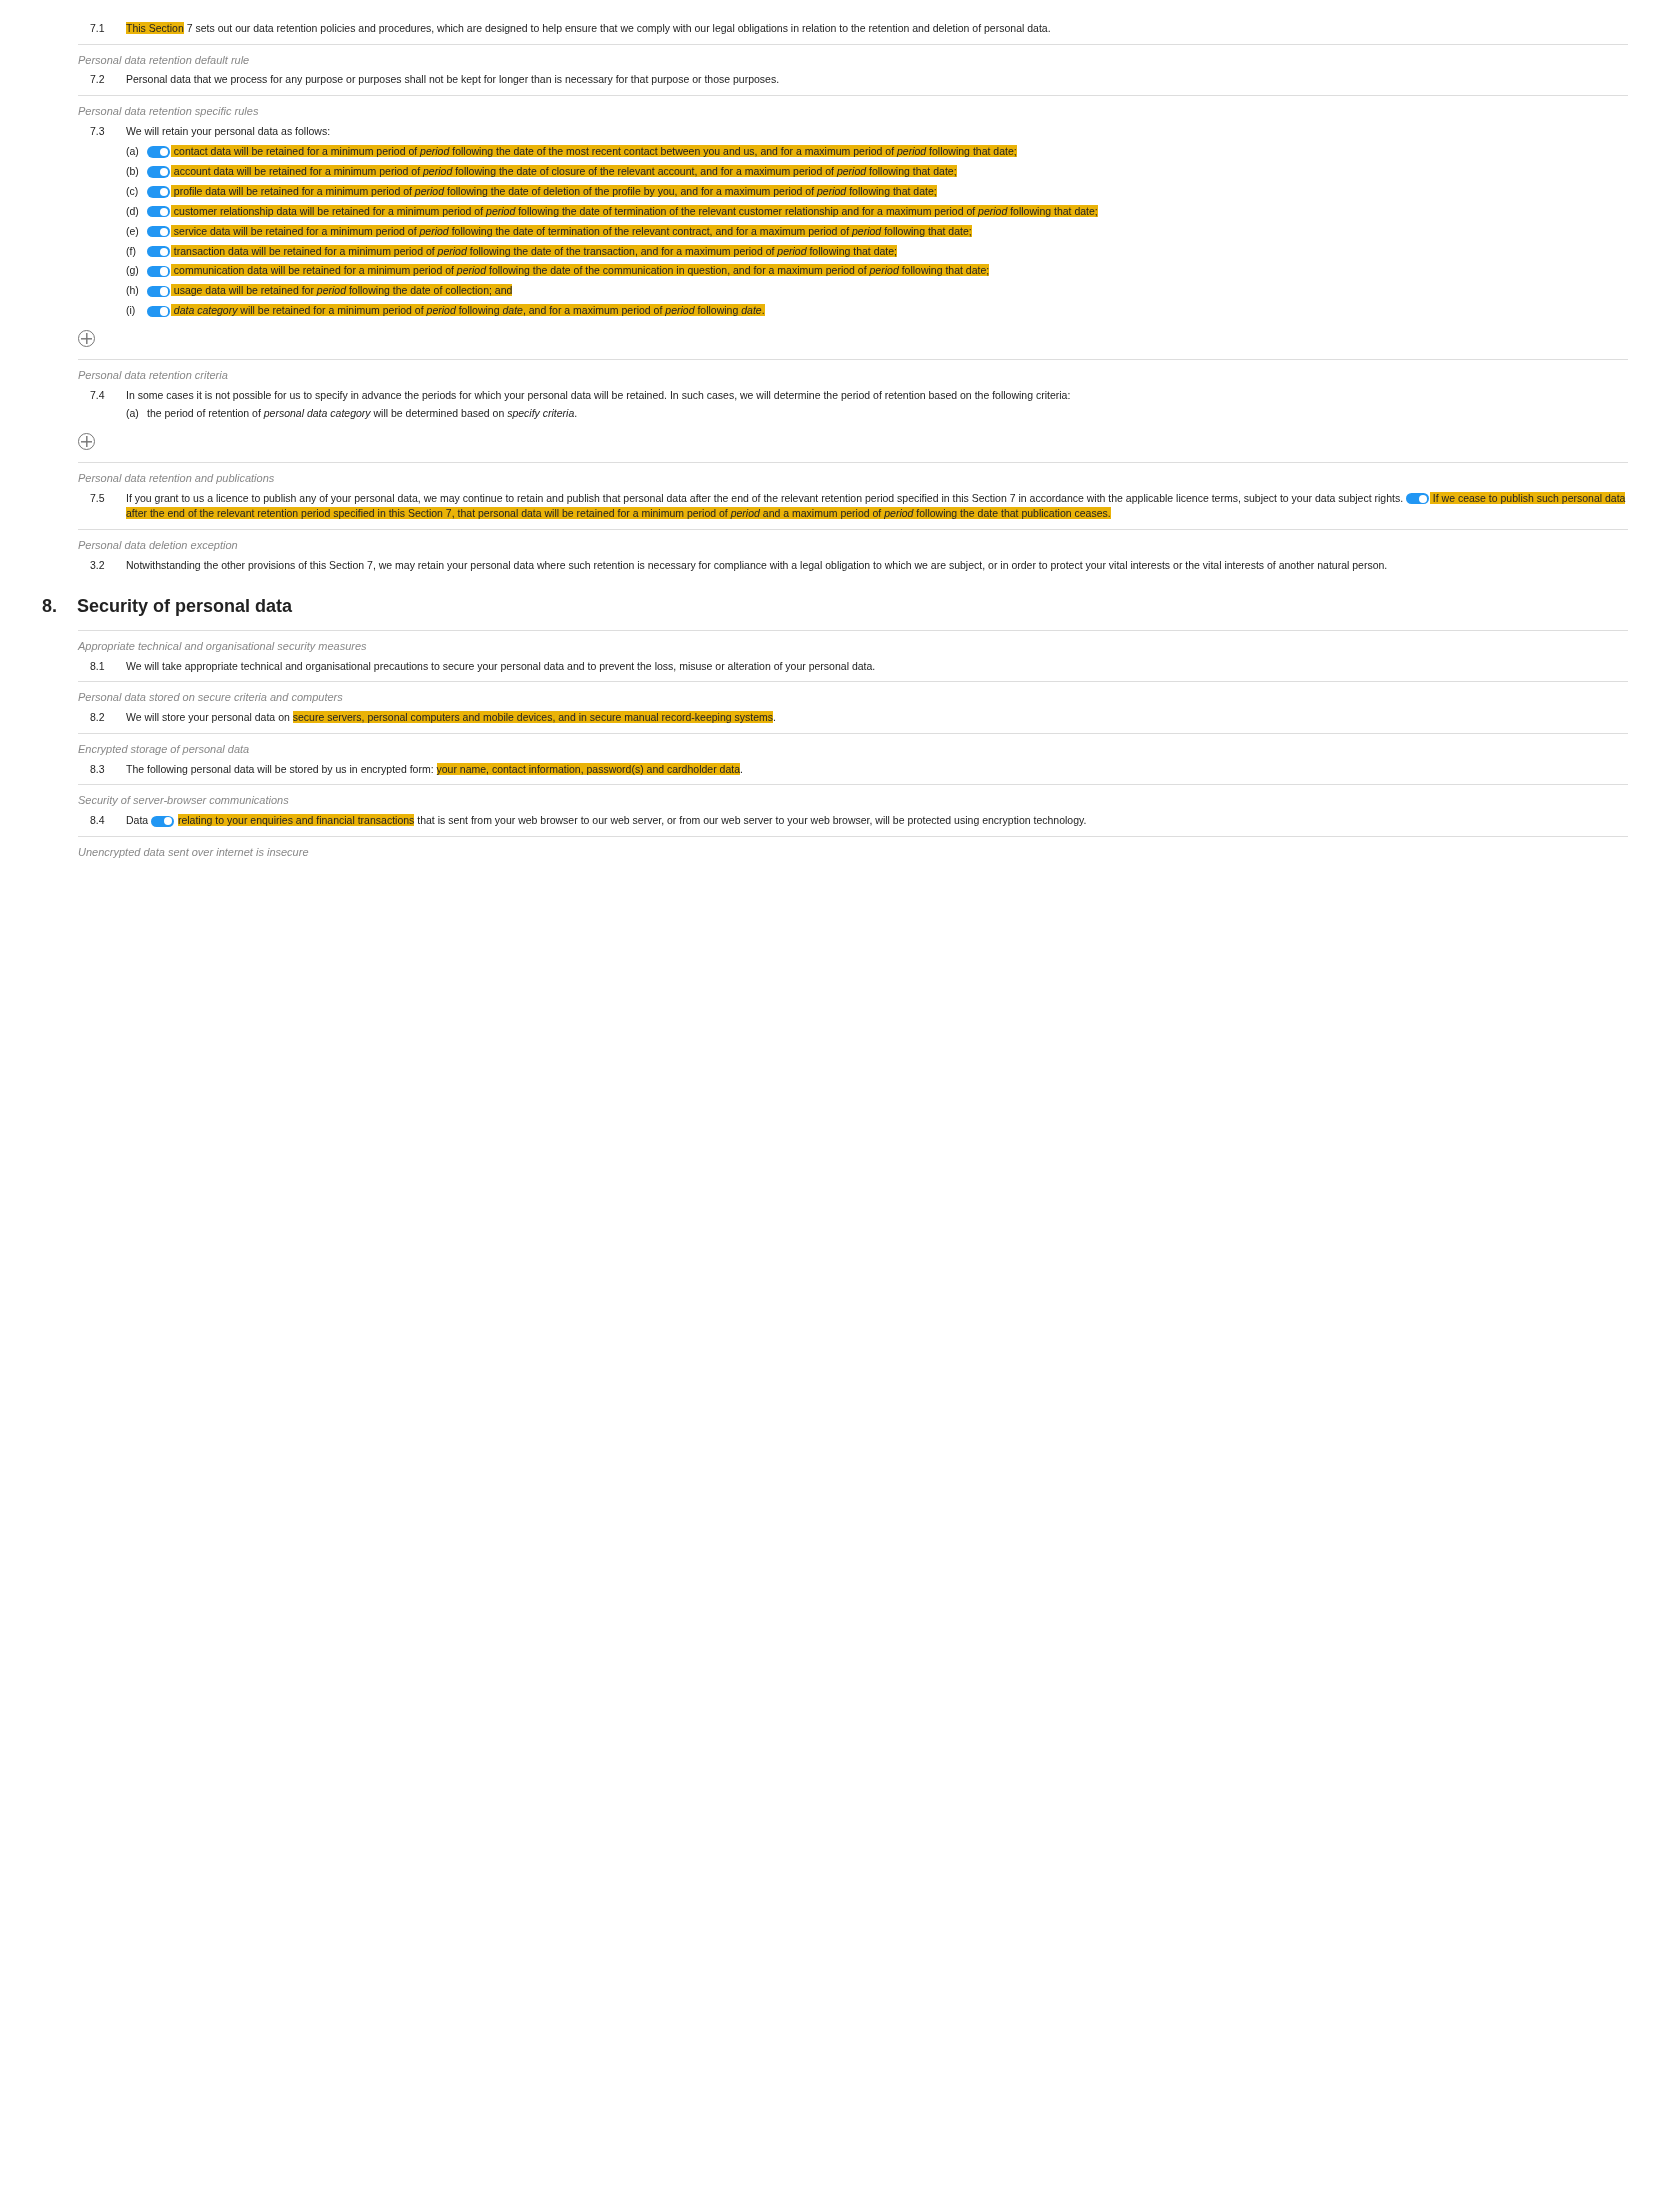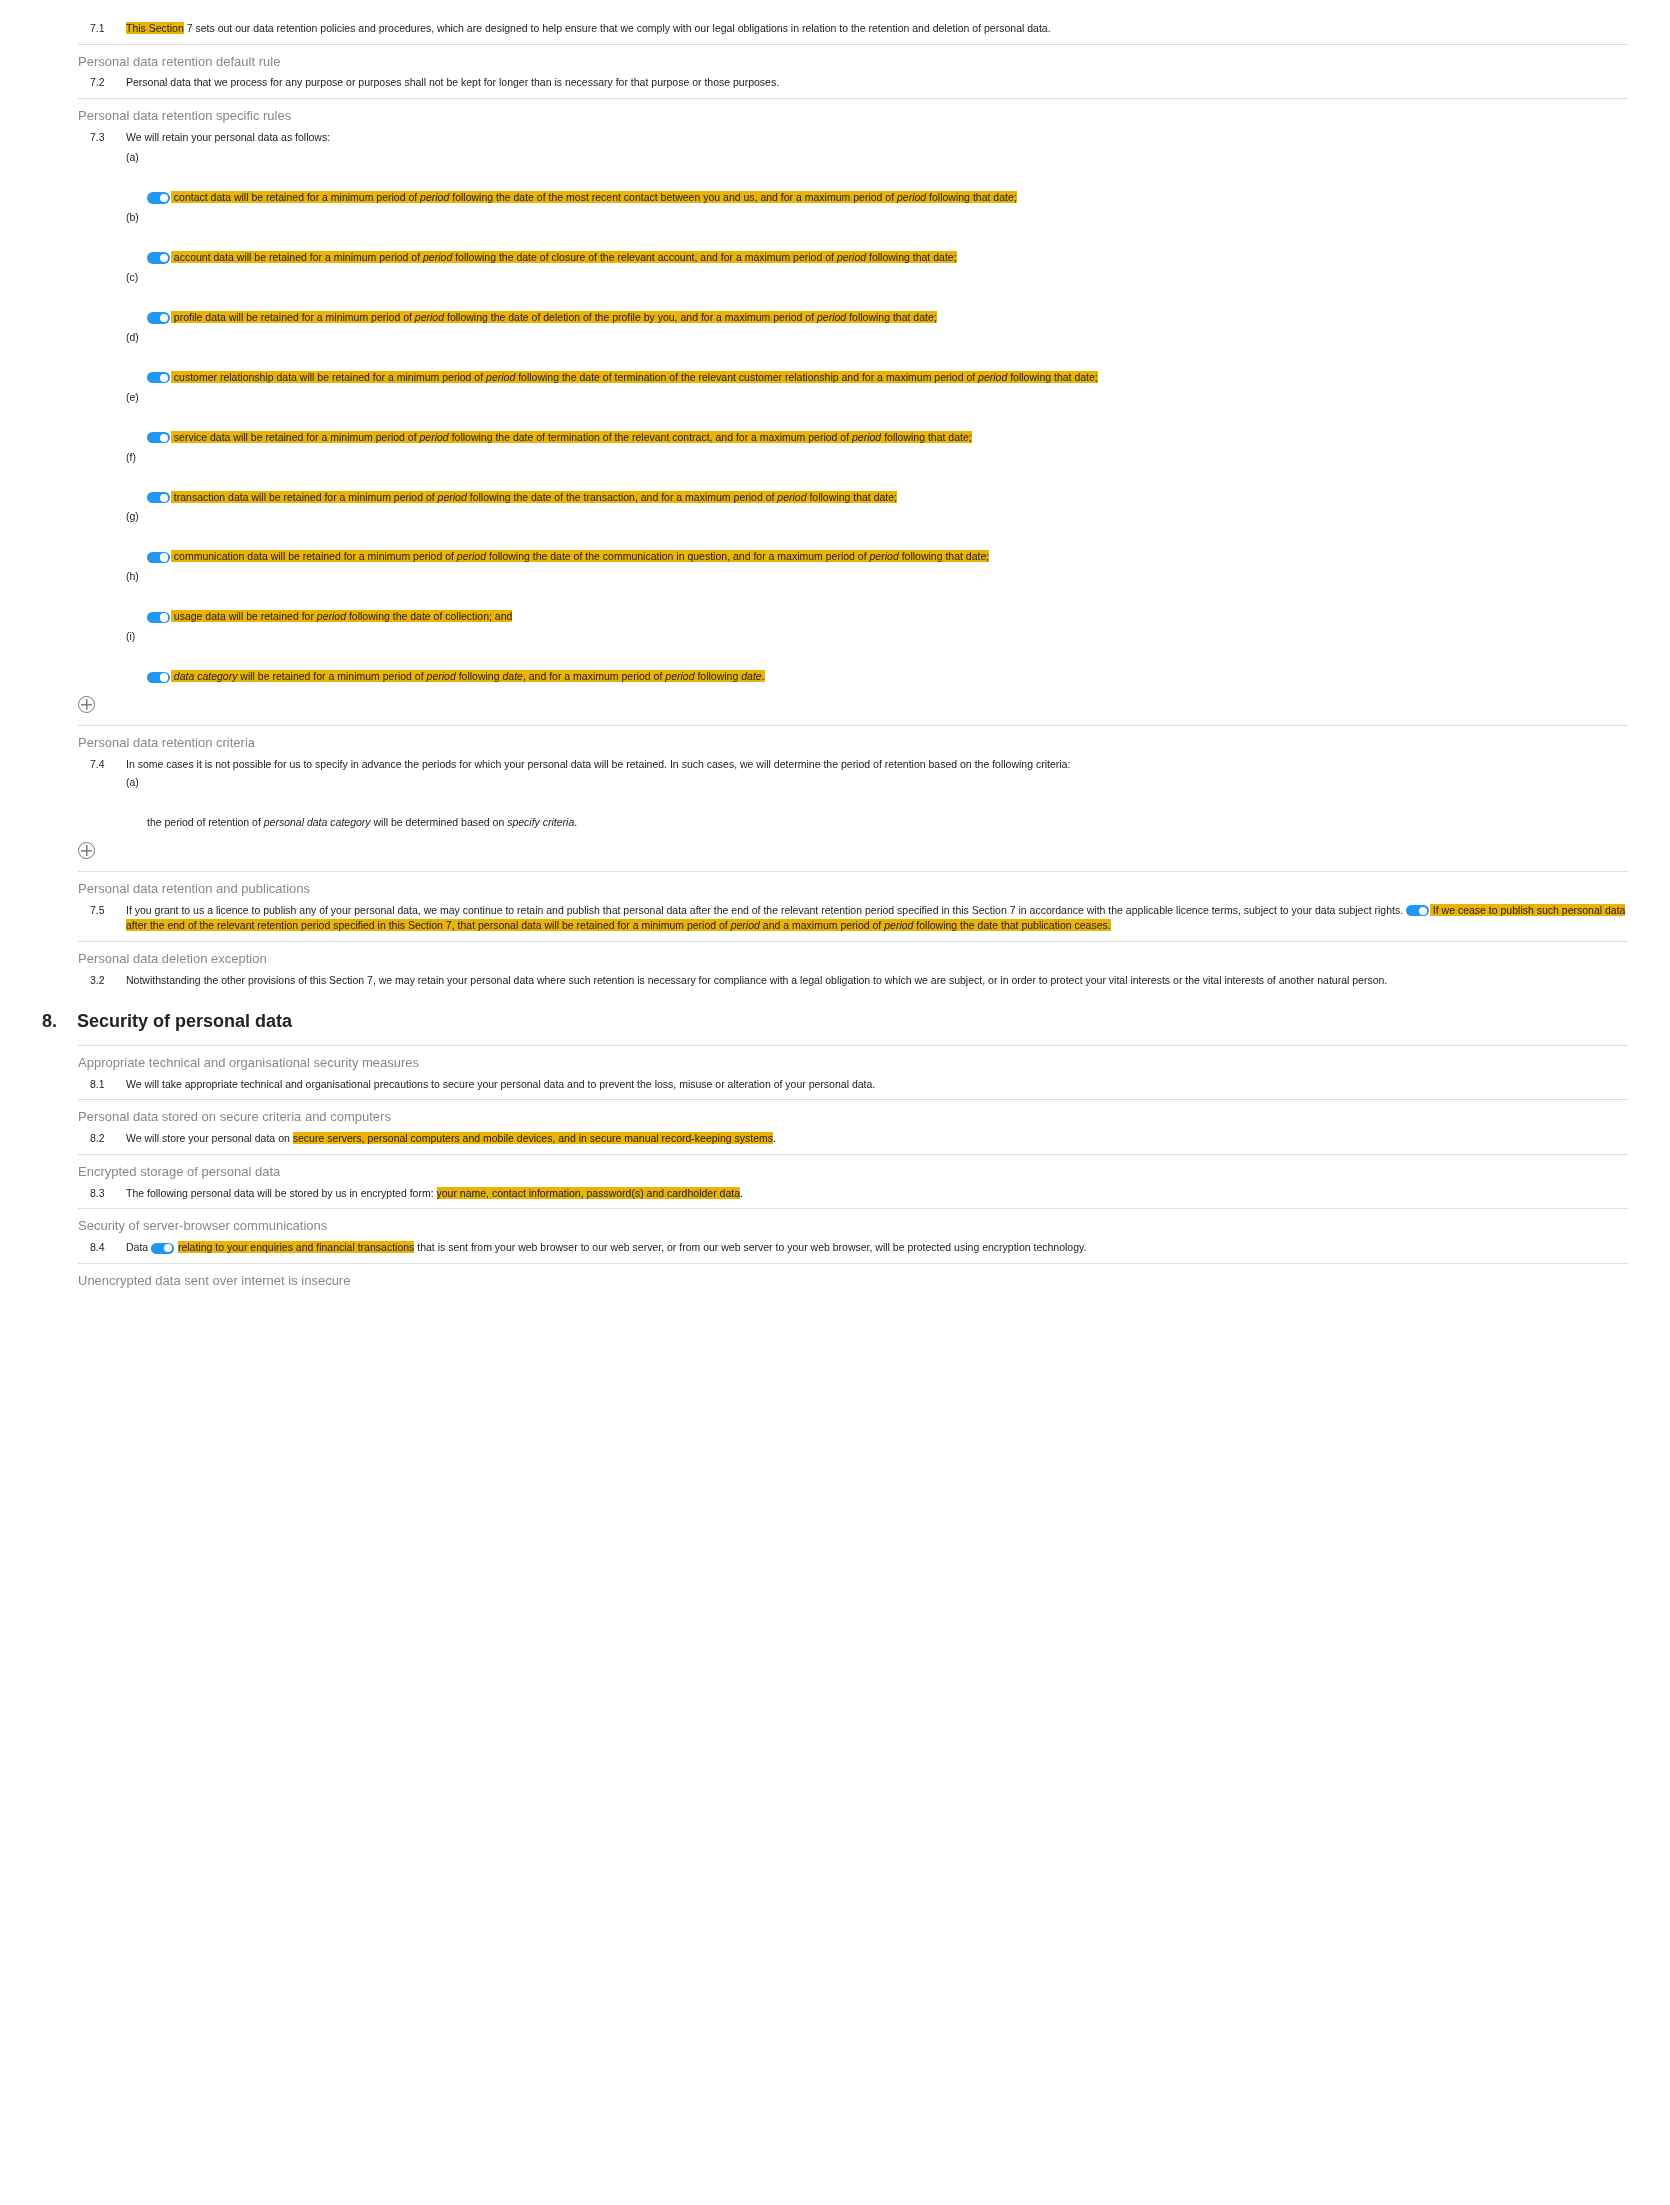--- a/index.html
+++ b/index.html
@@ -39,25 +39,25 @@
     .sub-clause {
       display: flex;
       margin-bottom: 4.2px;
     }
     .sub-clause-num {
       min-width: 21px;
       font-size: 10.5px;
     }
     .sub-clause-content {
       flex: 1;
-      margin-top: 40px;
     }
     .section-label {
       color: #888;
-      font-size: 13px;
+      font-style: italic;
+      font-size: 11px;
       margin: 5.6px 0 4.2px 36px;
       display: block;
     }
     .divider {
       border: none;
       border-top: 0.7px solid #ddd;
       margin: 7px 0 7px 36px;
     }
     em { font-style: italic; }
     .highlight-blue {

